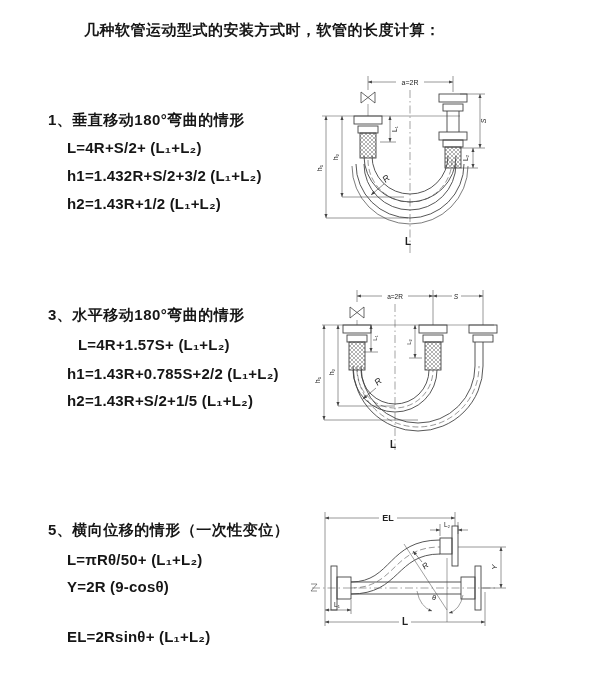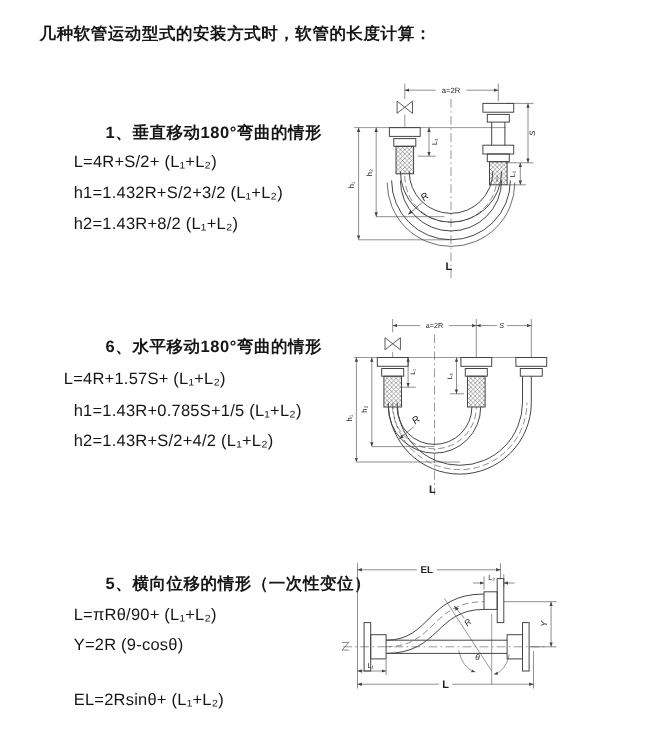--- a/index.html
+++ b/index.html
@@ -1,43 +1,43 @@
 <!DOCTYPE html>
 <html><head>
 <meta charset="utf-8">
 <style>
   html,body{margin:0;padding:0;}
   body{
     width:600px;height:675px;background:#ffffff;position:relative;overflow:hidden;
     font-family:"Liberation Sans","DejaVu Sans",sans-serif;color:#161616;
   }
   .abs{position:absolute;}
-  .title{font-size:15px;font-weight:bold;letter-spacing:.5px;white-space:nowrap;}
-  .heading{font-size:15px;font-weight:bold;letter-spacing:.5px;white-space:nowrap;margin-left:48px;}
-  .formula{font-size:15px;font-weight:normal;letter-spacing:.2px;white-space:nowrap;}
+  .title{font-size:15px;font-weight:bold;letter-spacing:.5px;white-space:nowrap;margin-left:48px;}
+  .heading{font-size:15px;font-weight:bold;letter-spacing:.5px;white-space:nowrap;}
+  .formula{font-size:15px;font-weight:bold;letter-spacing:.2px;white-space:nowrap;}
   svg{overflow:visible;}
   svg text{fill:#222;font-family:"Liberation Sans","DejaVu Sans",sans-serif;}
 </style>
 </head>
 <body>
 
 <div class="title abs" style="left:36px;top:21px">几种软管运动型式的安装方式时，软管的长度计算：</div>
 
 <div class="heading abs" style="left:48px;top:111px">1、垂直移动180°弯曲的情形</div>
 <div class="formula abs" style="left:67px;top:139px">L=4R+S/2+ (L₁+L₂)</div>
 <div class="formula abs" style="left:67px;top:167px">h1=1.432R+S/2+3/2 (L₁+L₂)</div>
-<div class="formula abs" style="left:67px;top:195px">h2=1.43R+8/2 (L₁+L₂)</div>
-
-<div class="heading abs" style="left:48px;top:306px">6、水平移动180°弯曲的情形</div>
-<div class="formula abs" style="left:58px;top:336px">L=4R+1.57S+ (L₁+L₂)</div>
-<div class="formula abs" style="left:67px;top:365px">h1=1.43R+0.785S+1/5 (L₁+L₂)</div>
-<div class="formula abs" style="left:67px;top:392px">h2=1.43R+S/2+4/2 (L₁+L₂)</div>
+<div class="formula abs" style="left:67px;top:195px">h2=1.43R+1/2 (L₁+L₂)</div>
+
+<div class="heading abs" style="left:48px;top:306px">3、水平移动180°弯曲的情形</div>
+<div class="formula abs" style="left:78px;top:336px">L=4R+1.57S+ (L₁+L₂)</div>
+<div class="formula abs" style="left:67px;top:365px">h1=1.43R+0.785S+2/2 (L₁+L₂)</div>
+<div class="formula abs" style="left:67px;top:392px">h2=1.43R+S/2+1/5 (L₁+L₂)</div>
 
 <div class="heading abs" style="left:48px;top:521px">5、横向位移的情形（一次性变位）</div>
-<div class="formula abs" style="left:67px;top:551px">L=πRθ/90+ (L₁+L₂)</div>
+<div class="formula abs" style="left:67px;top:551px">L=πRθ/50+ (L₁+L₂)</div>
 <div class="formula abs" style="left:67px;top:578px">Y=2R (9-cosθ)</div>
 <div class="formula abs" style="left:67px;top:628px">EL=2Rsinθ+ (L₁+L₂)</div>
 
 <svg class="abs" style="left:308px;top:68px" width="285" height="196" viewBox="0 0 285 196">
   <defs>
     <marker id="m1" viewBox="0 0 10 10" refX="9" refY="5" markerWidth="8" markerHeight="8" orient="auto-start-reverse">
       <path d="M0,1.5 L9,5 L0,8.5 z" fill="#444"></path>
     </marker>
     <pattern id="br1" width="4" height="4" patternUnits="userSpaceOnUse">
       <path d="M0,0 L4,4 M4,0 L0,4" stroke="#666" stroke-width="0.5"></path>

